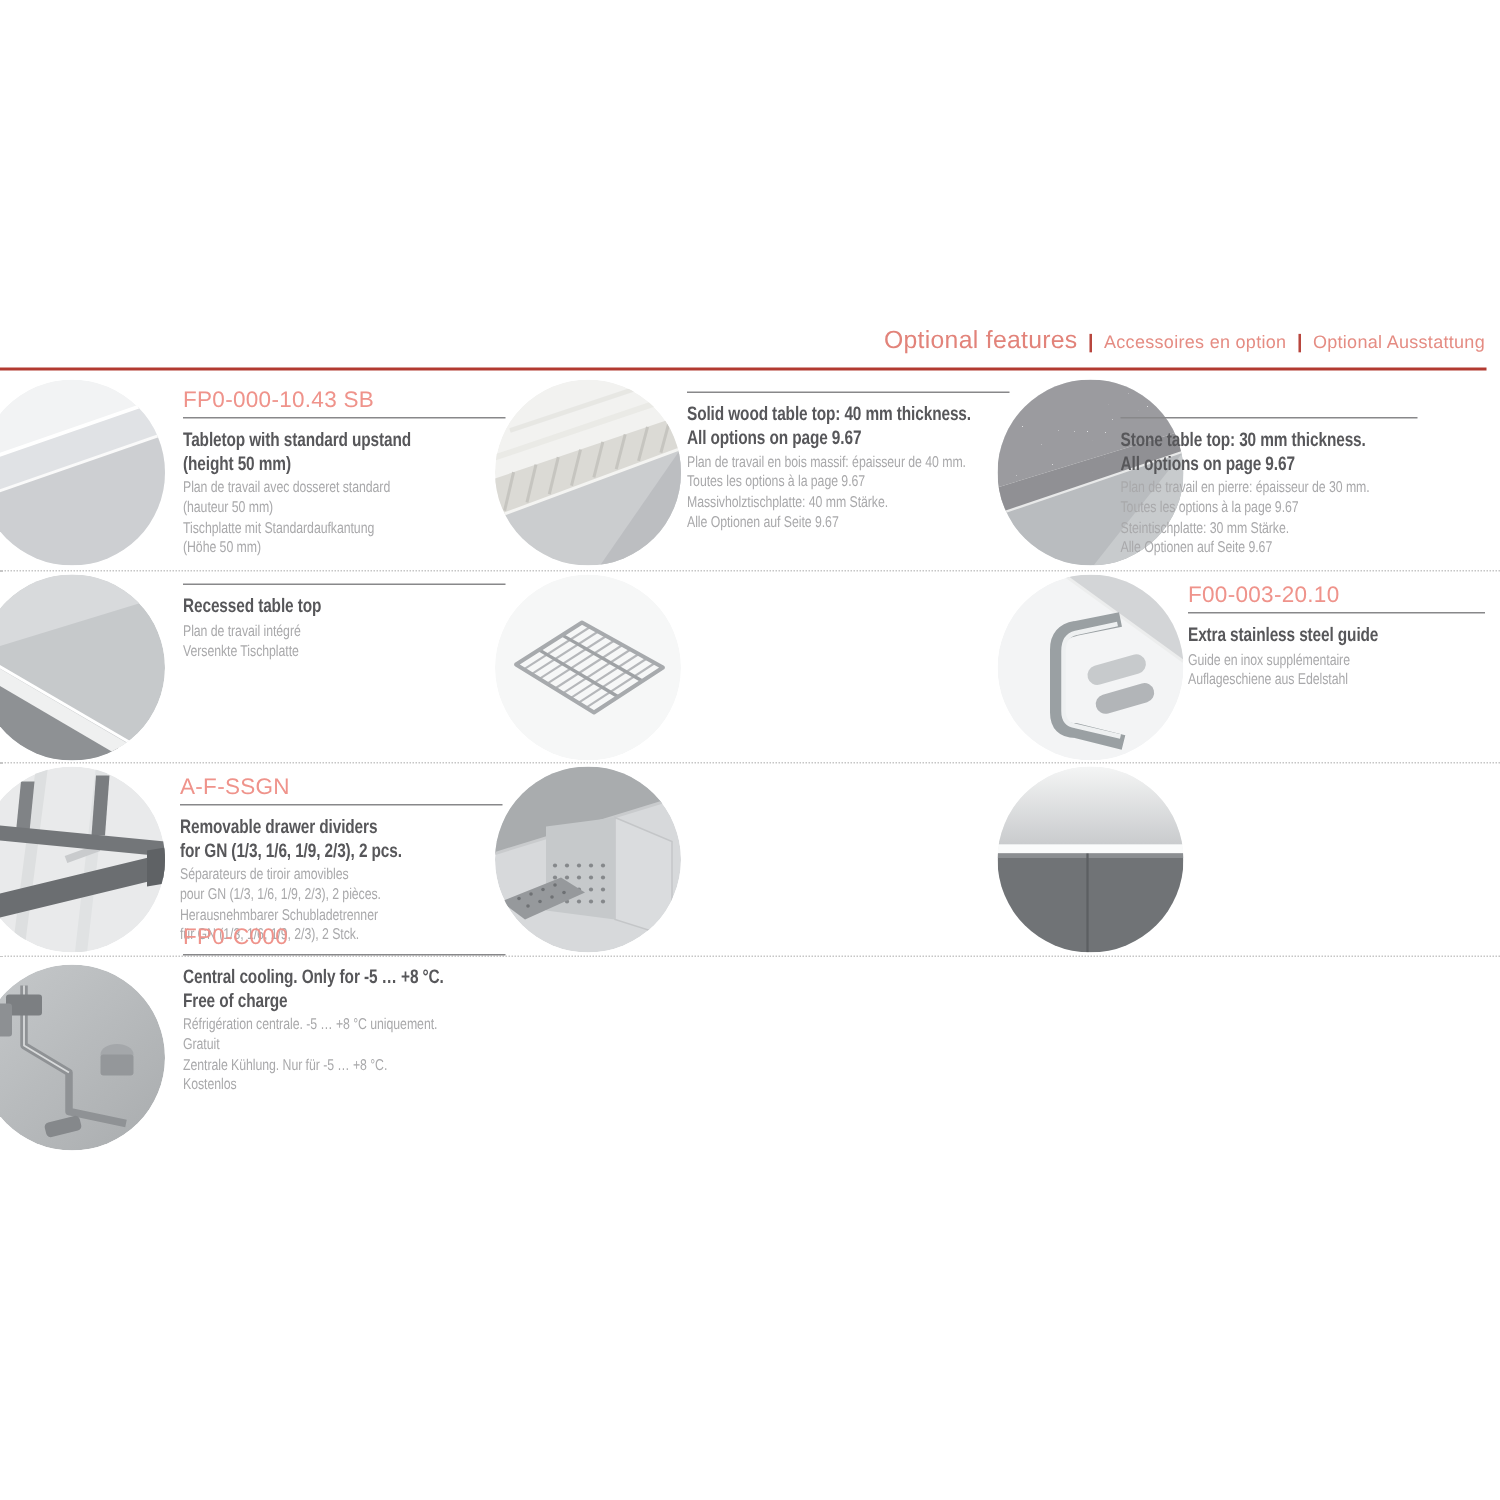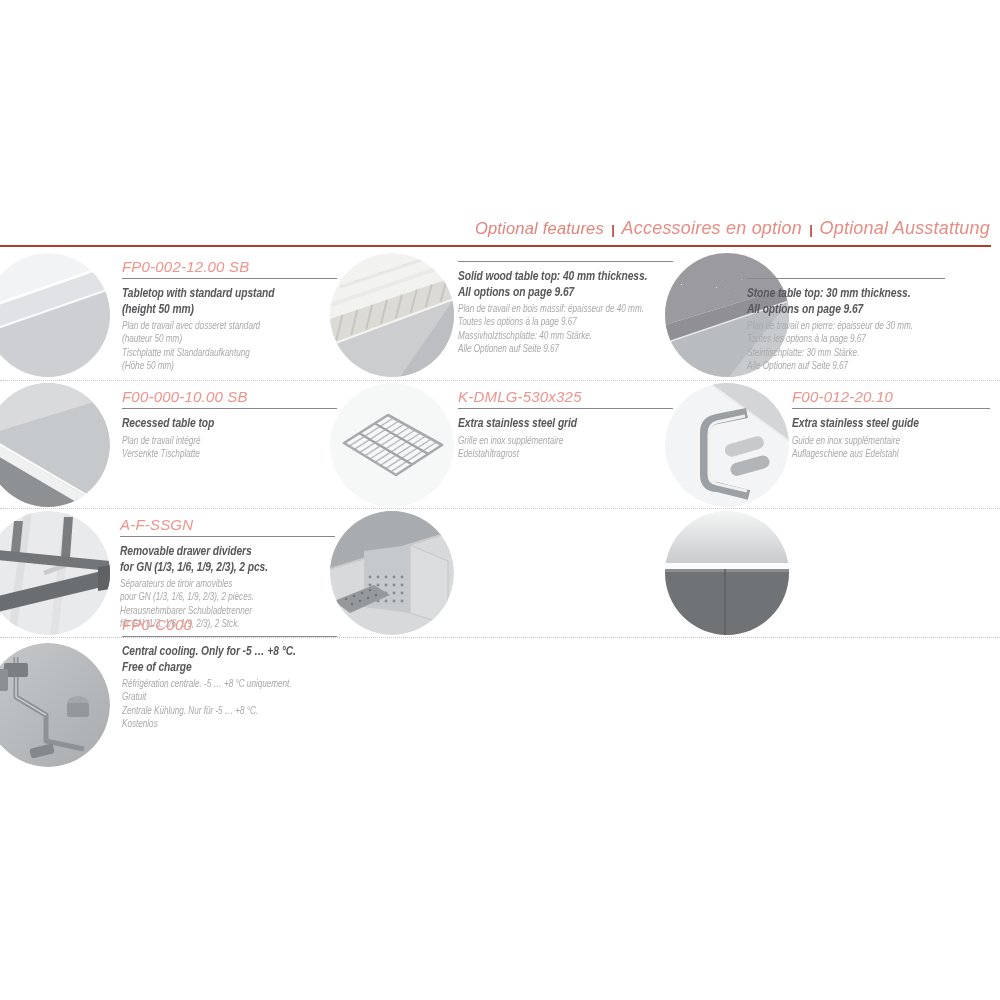--- a/index.html
+++ b/index.html
@@ -1,23 +1,23 @@
 <!DOCTYPE html>
 <html><head>
 <meta charset="utf-8">
 <style>
   html,body { margin:0; padding:0; }
   body { width:1000px; height:1000px; background:#ffffff; font-family:"Liberation Sans", sans-serif; overflow:hidden; }
-  .page { position:relative; width:1000px; height:1000px; background:#fff;font-style:italic; }
+  .page { position:relative; width:1000px; height:1000px; background:#fff; }
 
   
   .header { position:absolute; top:218px; right:10px; display:flex; align-items:baseline; gap:7px; white-space:nowrap; }
   .header .en  { font-size:16.5px; color:#e2837a; letter-spacing:0.2px; }
   .header .sep { font-size:13px; color:#b8463e; font-weight:bold; }
-  .header .lang{ font-size:18px; color:#e58c83; letter-spacing:0.2px; }
+  .header .lang{ font-size:12px; color:#e58c83; letter-spacing:0.2px; }
   .red-rule { position:absolute; top:245px; left:0; width:991px; height:2px; background:#b23a31; }
 
   .row-divider { position:absolute; left:0; width:1000px; height:0; border-top:1px dotted #c6c6c6; }
 
   
   .item { position:absolute; }
   .code { font-size:15px; color:#ef938b; height:19px; letter-spacing:0.2px; white-space:nowrap; }
   .rule { height:1px; background:#88888a; margin:1px 0 6px 0; }
   .tscale { transform:scaleX(0.79); transform-origin:0 0; width:276px; }
   .title { font-size:13px; font-weight:bold; color:#57575a; line-height:1.2; letter-spacing:-0.1px; white-space:pre-line; margin:0 0 3px 0; }
@@ -48,21 +48,21 @@
   <div class="photo" style="left:-14px; top:253px">
     <svg viewBox="0 0 124 124" width="124" height="124">
       <circle cx="62" cy="62" r="62" fill="#f2f3f4"></circle>
       <polygon points="0,55 124,12 124,36 0,79" fill="#e0e2e5"></polygon>
       <polygon points="0,79 124,36 124,124 0,124" fill="#cdcfd2"></polygon>
       <line x1="0" y1="55" x2="124" y2="12" stroke="#ffffff" stroke-width="2.5"></line>
       <line x1="0" y1="79" x2="124" y2="36" stroke="#fafafa" stroke-width="2"></line>
     </svg>
   </div>
   <div class="item" style="left:122px; top:258px; width:218px">
-    <div class="code">FP0-002-12.00 SB</div>
+    <div class="code">FP0-000-10.43 SB</div>
     <div class="rule" style="width:215px"></div>
     <div class="tscale">
       <div class="title">Tabletop with standard upstand
 (height 50 mm)</div>
       <div class="sub">Plan de travail avec dosseret standard
 (hauteur 50 mm)</div>
       <div class="sub">Tischplatte mit Standardaufkantung
 (Höhe 50 mm)</div>
     </div>
   </div>
@@ -143,21 +143,20 @@
   <div class="photo" style="left:-14px; top:383px">
     <svg viewBox="0 0 124 124" width="124" height="124">
       <circle cx="62" cy="62" r="62" fill="#c6c9cb"></circle>
       <polygon points="0,0 124,0 124,14 0,52" fill="#d8dadc"></polygon>
       <polygon points="0,66 108,124 0,124" fill="#8e9194"></polygon>
       <line x1="-4" y1="58" x2="112" y2="126" stroke="#eff0f0" stroke-width="10"></line>
       <line x1="-4" y1="51" x2="116" y2="121" stroke="#ffffff" stroke-width="2"></line>
     </svg>
   </div>
   <div class="item" style="left:122px; top:388px; width:218px">
-    <div class="code">F00-000-10.00 SB</div>
     <div class="rule" style="width:215px"></div>
     <div class="tscale">
       <div class="title">Recessed table top</div>
       <div class="sub">Plan de travail intégré</div>
       <div class="sub">Versenkte Tischplatte</div>
     </div>
   </div>
 
   <div class="photo" style="left:330px; top:383px">
     <svg viewBox="0 0 124 124" width="124" height="124">
@@ -171,45 +170,36 @@
       <line x1="45.2" y1="79.2" x2="90.4" y2="50" stroke="#b5b7ba" stroke-width="1.4"></line>
       <line x1="50.4" y1="82.4" x2="95.8" y2="53" stroke="#b5b7ba" stroke-width="1.4"></line>
       <line x1="55.6" y1="85.6" x2="101.2" y2="56" stroke="#b5b7ba" stroke-width="1.4"></line>
       <line x1="60.8" y1="88.8" x2="106.6" y2="59" stroke="#b5b7ba" stroke-width="1.4"></line>
       <line x1="66" y1="92" x2="112" y2="62" stroke="#b5b7ba" stroke-width="1.4"></line>
       <line x1="29.4" y1="50.2" x2="82.1" y2="81.5" stroke="#9fa2a5" stroke-width="2.2"></line>
       <line x1="44.8" y1="40.4" x2="98.2" y2="71" stroke="#9fa2a5" stroke-width="2.2"></line>
       <polygon points="14,60 58,32 112,62 66,92" fill="none" stroke="#a7aaad" stroke-width="2.6" stroke-linejoin="round"></polygon>
     </svg>
   </div>
-  <div class="item" style="left:458px; top:388px; width:218px">
-    <div class="code">K-DMLG-530x325</div>
-    <div class="rule" style="width:215px"></div>
-    <div class="tscale">
-      <div class="title">Extra stainless steel grid</div>
-      <div class="sub">Grille en inox supplémentaire</div>
-      <div class="sub">Edelstahltragrost</div>
-    </div>
-  </div>
 
   <div class="photo" style="left:665px; top:383px">
     <svg viewBox="0 0 124 124" width="124" height="124">
       <circle cx="62" cy="62" r="62" fill="#f3f4f5"></circle>
       <polygon points="44,0 124,0 124,58" fill="#d3d5d7"></polygon>
       <line x1="44" y1="0" x2="124" y2="58" stroke="#eceded" stroke-width="2"></line>
       <g transform="rotate(-16 84 72)">
         <rect x="62" y="56" width="40" height="13" rx="6.5" fill="#c7cacc"></rect>
         <rect x="62" y="76" width="40" height="13" rx="6.5" fill="#b2b5b8"></rect>
       </g>
       <path d="M82,30 L52,36 Q40,38 40,50 L40,92 Q40,104 52,104 L84,112" fill="none" stroke="#9aa0a3" stroke-width="10" stroke-linejoin="round"></path>
       <path d="M80,33 L52,39 Q44,41 44,51 L44,91 Q44,100 52,101 L82,108" fill="none" stroke="#eef0f1" stroke-width="3"></path>
     </svg>
   </div>
   <div class="item" style="left:792px; top:388px; width:200px">
-    <div class="code">F00-012-20.10</div>
+    <div class="code">F00-003-20.10</div>
     <div class="rule" style="width:198px"></div>
     <div class="tscale">
       <div class="title">Extra stainless steel guide</div>
       <div class="sub">Guide en inox supplémentaire</div>
       <div class="sub">Auflageschiene aus Edelstahl</div>
     </div>
   </div>
 
   <div class="photo" style="left:-14px; top:511px">
     <svg viewBox="0 0 124 124" width="124" height="124">

